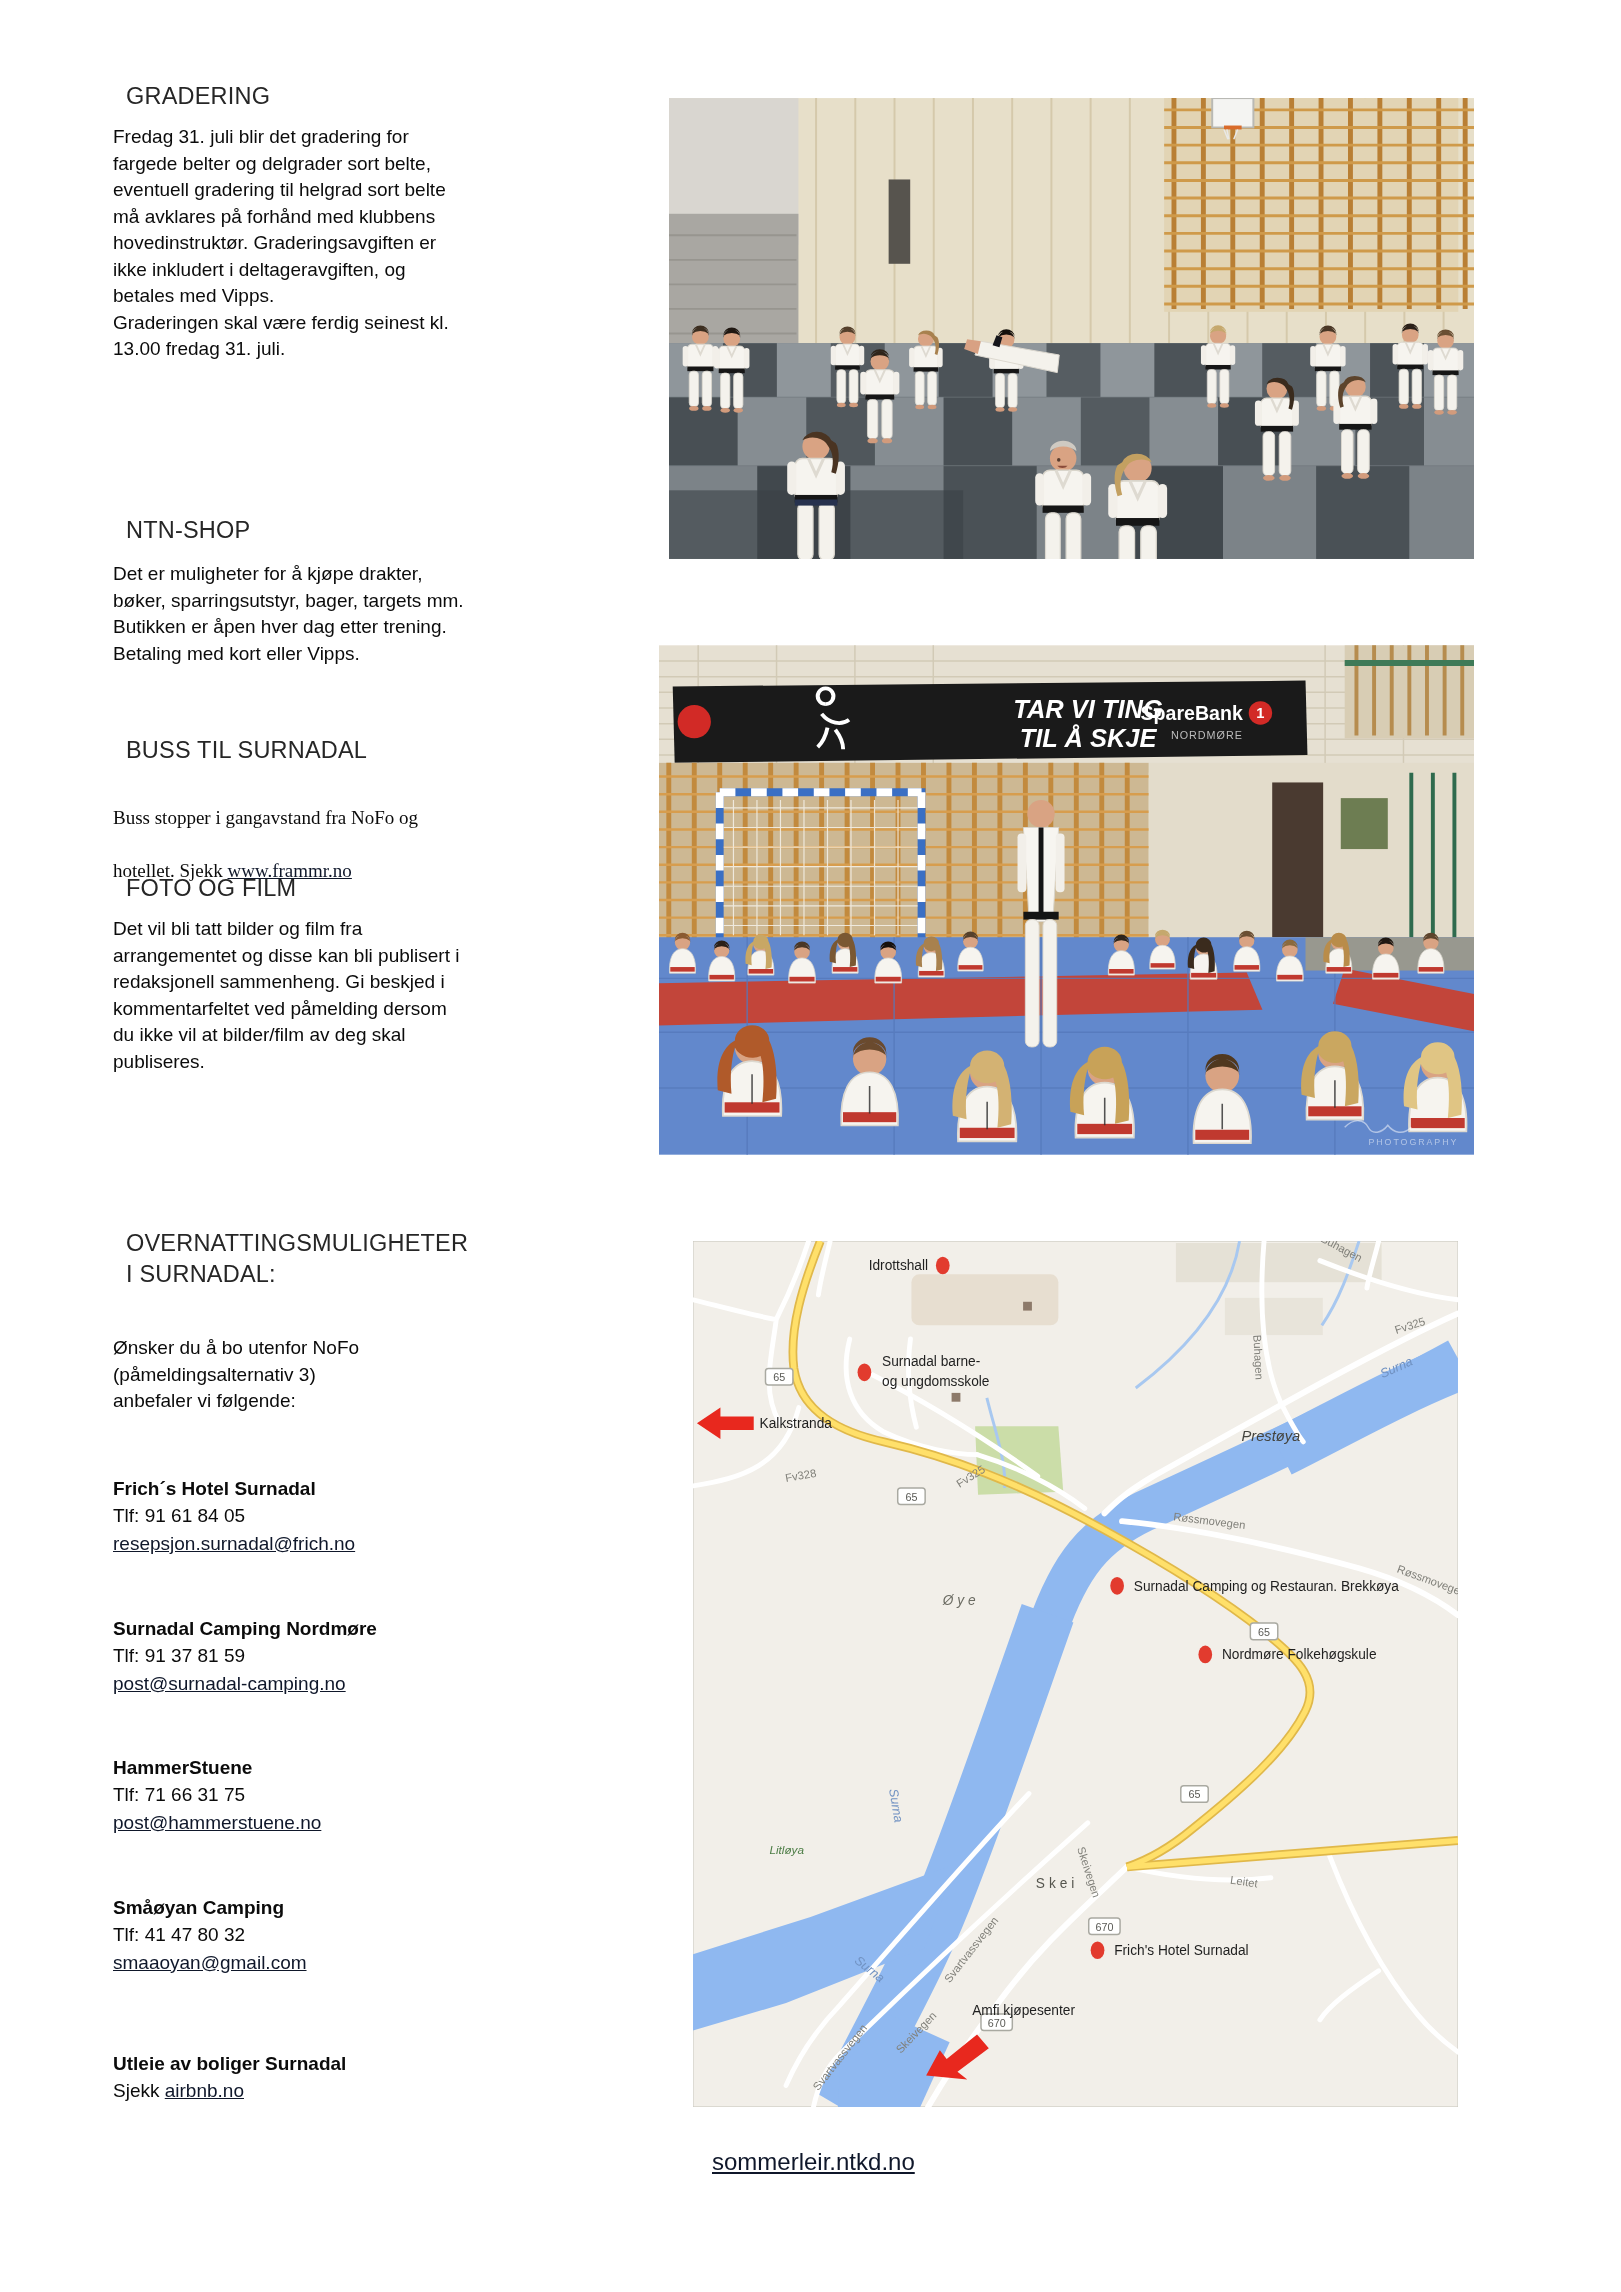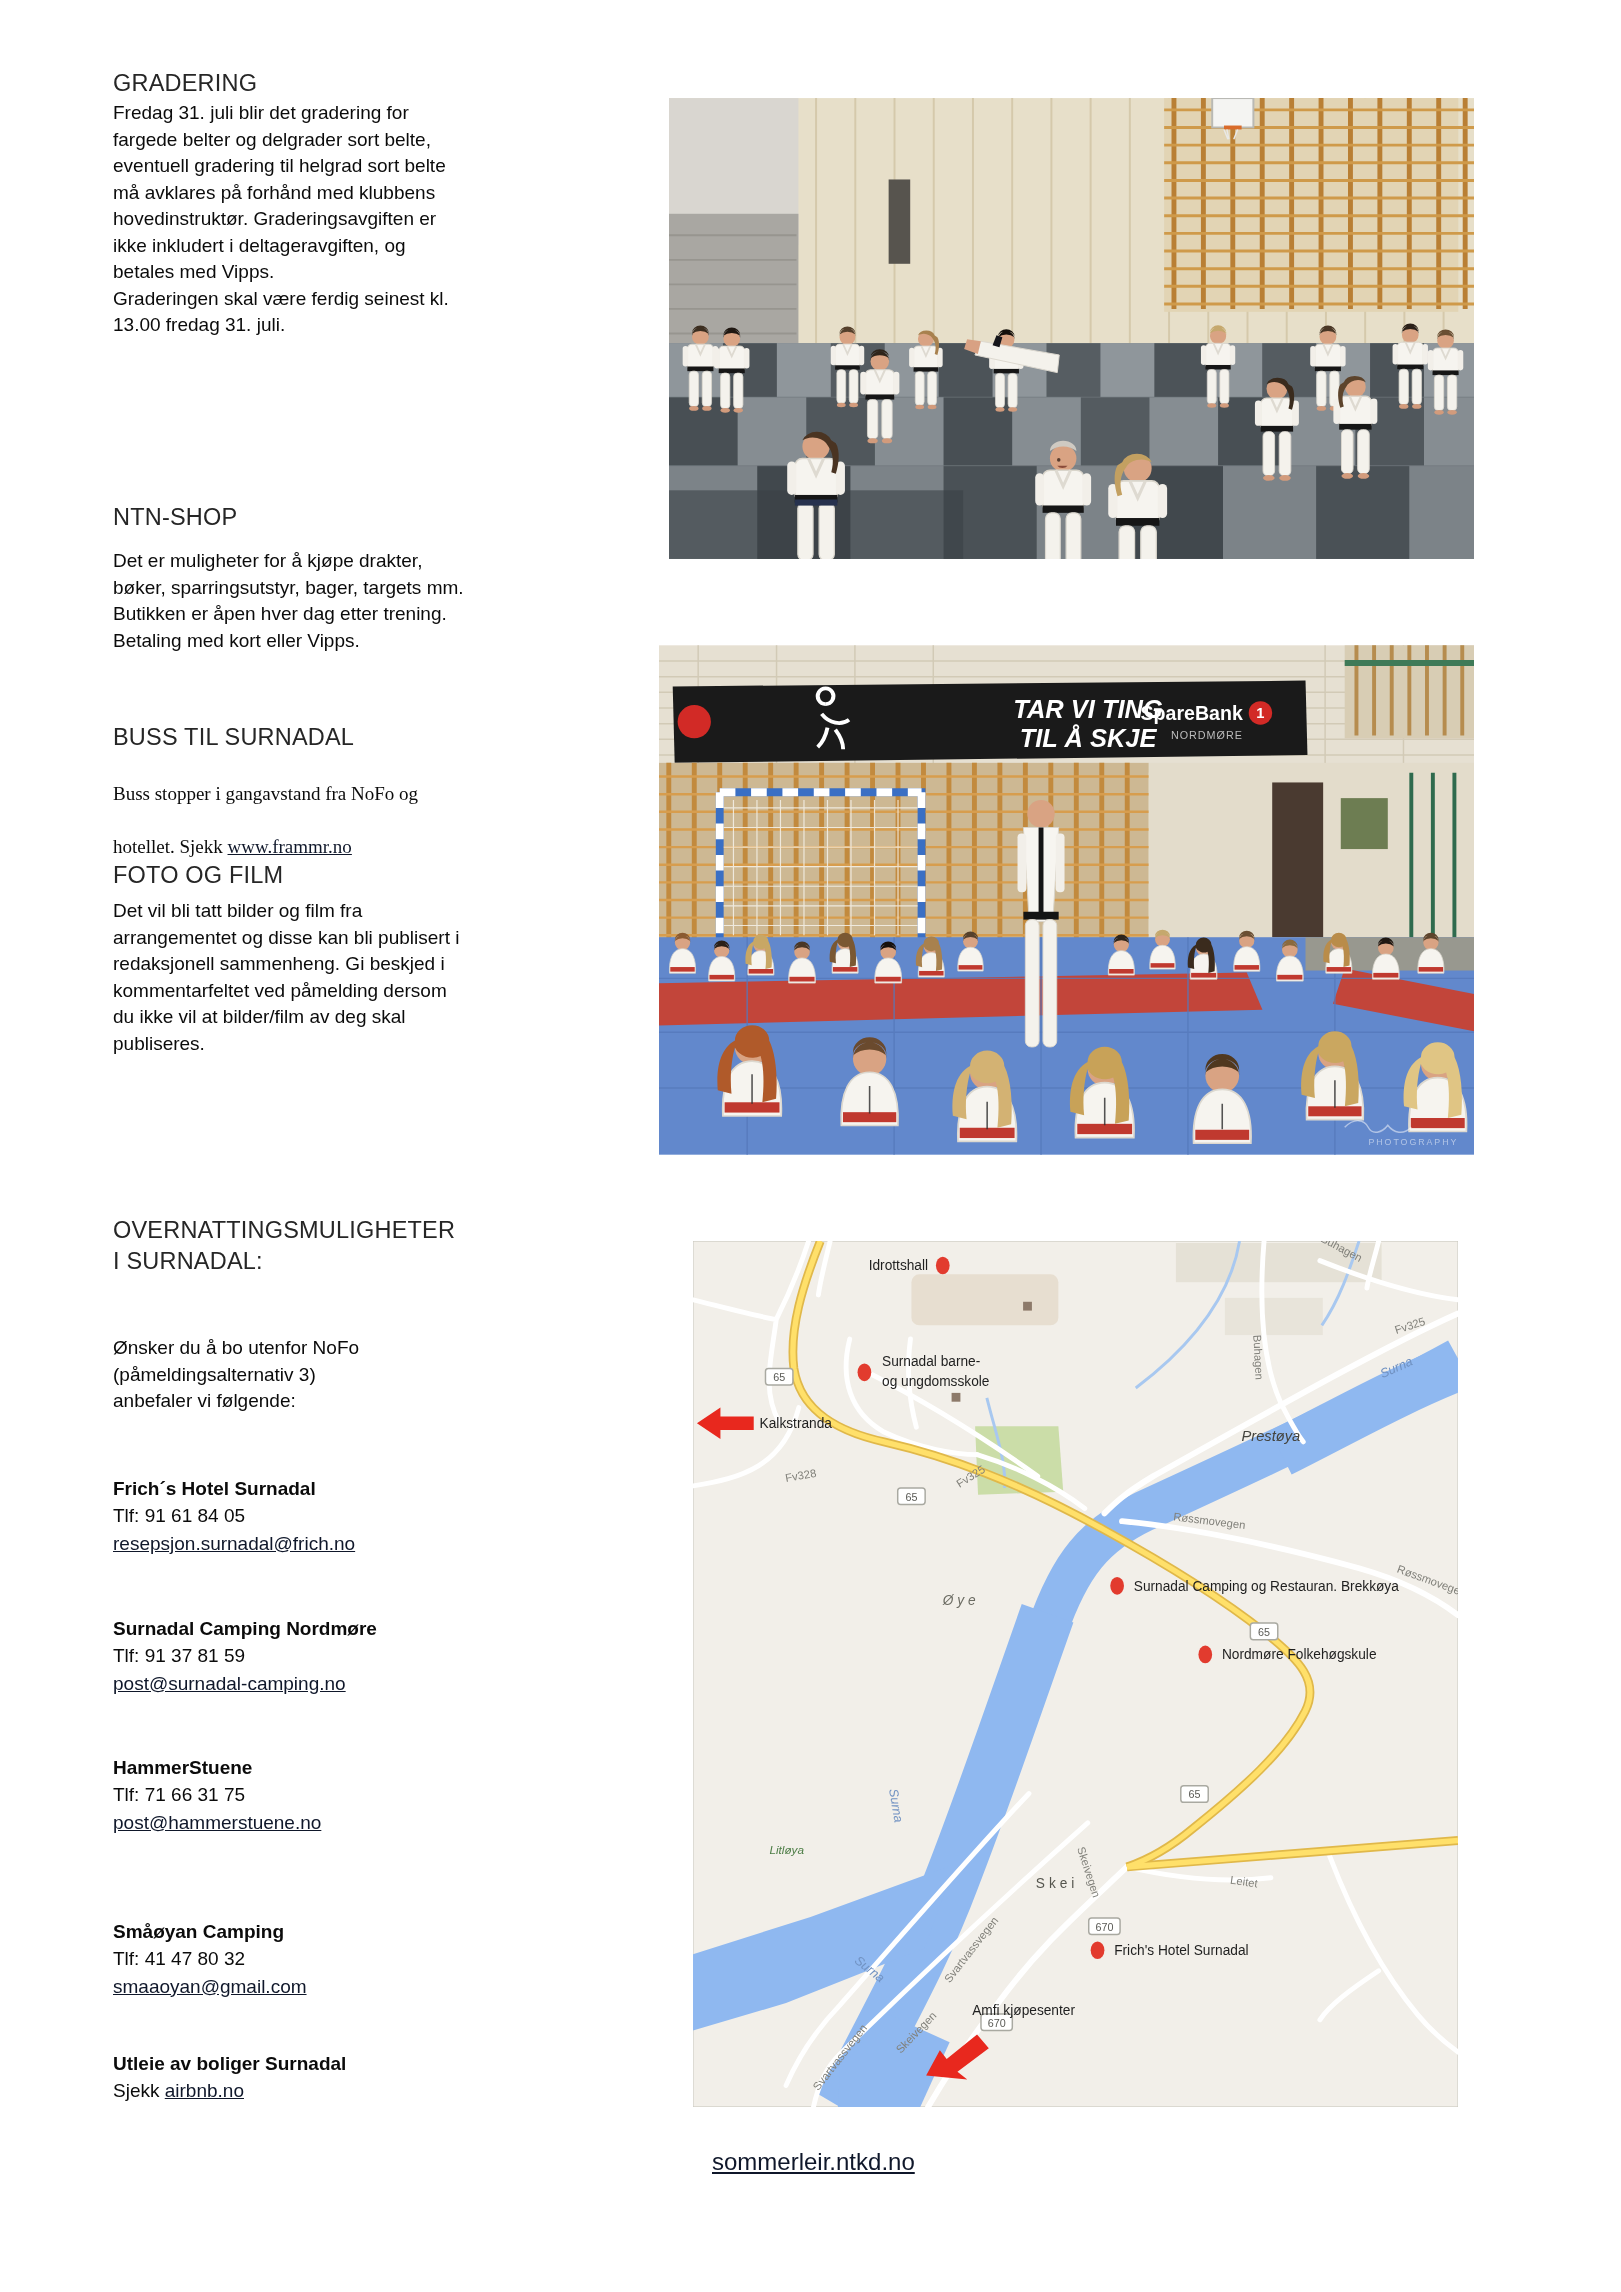--- a/index.html
+++ b/index.html
@@ -1,21 +1,21 @@
 <!DOCTYPE html>
 <html><head>
 <meta charset="utf-8">
 <style>
   html,body{margin:0;padding:0;}
   body{
     width:1621px;height:2293px;position:relative;background:#ffffff;
     font-family:"Liberation Sans",sans-serif;color:#111;overflow:hidden;
   }
   .abs{position:absolute;}
-  h2{font-size:23.5px;font-weight:400;color:#262626;margin:0;letter-spacing:0.2px;line-height:29px;}
+  h2{font-size:23.5px;font-weight:400;color:#262626;margin:13px;letter-spacing:0.2px;line-height:29px;}
   .lines{font-size:19px;line-height:26.5px;color:#0b0b0b;white-space:pre-line;}
   .entry{font-size:19px;line-height:27.4px;color:#0b0b0b;}
   .entry .nm{font-weight:700;}
   a.lnk{color:#0f172a;text-decoration:underline;cursor:pointer;}
   .textcol{width:382px;}
   svg text{font-family:"Liberation Sans",sans-serif;}
   .roadlbl{fill:#81807a;font-size:11.5px;}
   .waterlbl{fill:#7192c2;font-style:italic;font-size:13px;}
   .markerlbl{fill:#1f1f1f;font-size:14px;}
   .badge-t{fill:#5a5a55;font-size:11px;text-anchor:middle;}
@@ -81,21 +81,21 @@
   <div>Tlf: 91 37 81 59</div>
   <div><a class="lnk">post@surnadal-camping.no</a></div>
 </div>
 
 <div class="abs textcol entry" style="left:113px;top:1754px;">
   <div class="nm">HammerStuene</div>
   <div>Tlf: 71 66 31 75</div>
   <div><a class="lnk">post@hammerstuene.no</a></div>
 </div>
 
-<div class="abs textcol entry" style="left:113px;top:1894px;margin-top:24px;">
+<div class="abs textcol entry" style="left:113px;top:1894px;">
   <div class="nm">Småøyan Camping</div>
   <div>Tlf: 41 47 80 32</div>
   <div><a class="lnk">smaaoyan@gmail.com</a></div>
 </div>
 
 <div class="abs textcol entry" style="left:113px;top:2050px;">
   <div class="nm">Utleie av boliger Surnadal</div>
   <div><span>Sjekk </span><a class="lnk">airbnb.no</a></div>
 </div>
 

